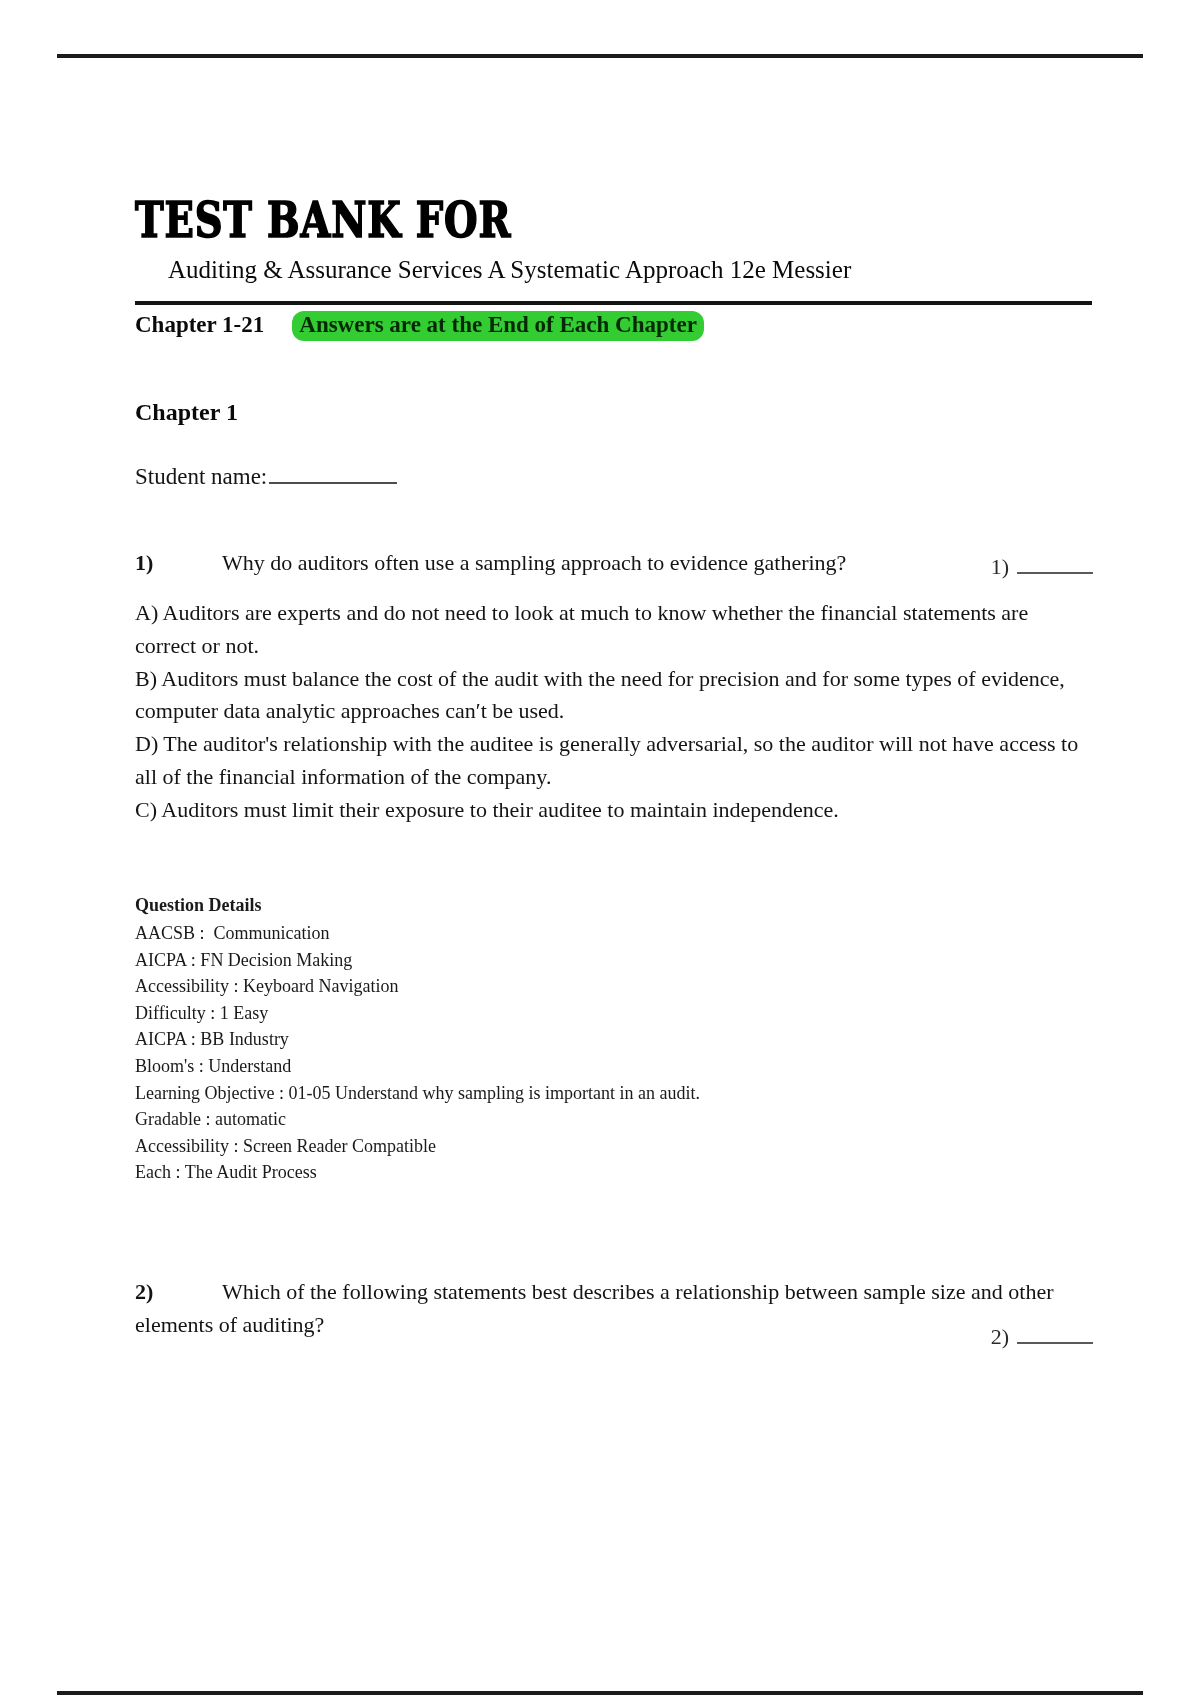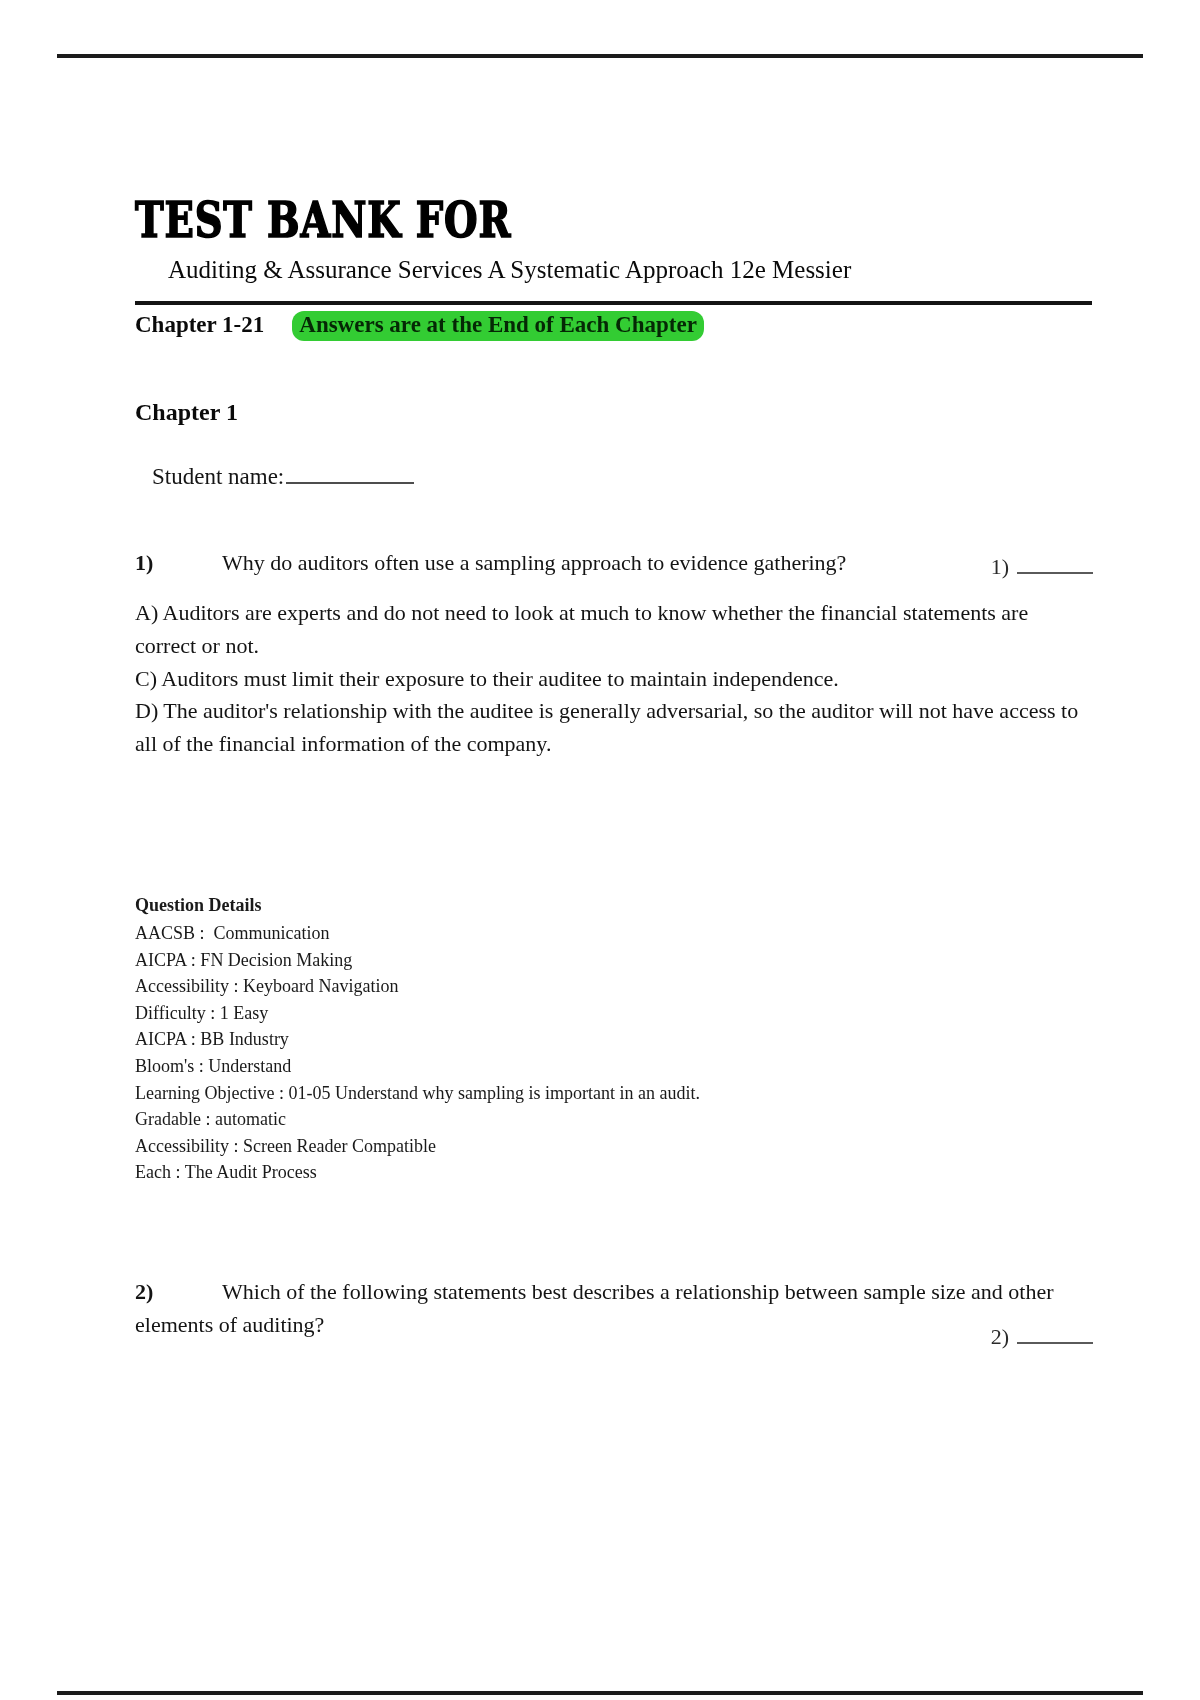--- a/index.html
+++ b/index.html
@@ -44,21 +44,21 @@
     background: #33cc33;
     padding: 1px 7px 3px 7px;
     color: #052805;
     white-space: nowrap;
   }
   #chapter-heading {
     position: absolute; left: 135px; top: 399px;
     font-size: 24px; font-weight: bold; color: #0a0a0a;
   }
   #student-row {
-    position: absolute; left: 152px; top: 458px;
+    position: absolute; left: 135px; top: 458px;
     font-size: 23px; color: #151515;
   }
   .blank-line {
     display: inline-block;
     border-bottom: 2px solid #4d4d4d;
     height: 1.05em;
     vertical-align: baseline;
   }
   #student-blank { width: 128px; margin-left: 2px; }
 
@@ -127,22 +127,23 @@
   <p id="q1-stem" class="question">
     <span class="qnum">1)</span><span>Why do auditors often use a sampling approach to evidence gathering?</span>
   </p>
 
   <div id="q1-ref" class="answer-ref">
     <span>1)</span><span class="blank-line ref-blank"></span>
   </div>
 
   <div id="q1-options">
     <p>A) Auditors are experts and do not need to look at much to know whether the financial statements are correct or not.</p>
+    <p>B) Auditors must balance the cost of the audit with the need for precision and for some types of evidence, computer data analytic approaches can′t be used.</p>
+    <p>D) The auditor's relationship with the auditee is generally adversarial, so the auditor will not have access to all of the financial information of the company.</p>
     <p>C) Auditors must limit their exposure to their auditee to maintain independence.</p>
-    <p>D) The auditor's relationship with the auditee is generally adversarial, so the auditor will not have access to all of the financial information of the company.</p>
   </div>
 
   <div id="q1-details">
     <div class="details-heading">Question Details</div>
     <div class="detail-line">AACSB :  Communication</div>
     <div class="detail-line">AICPA : FN Decision Making</div>
     <div class="detail-line">Accessibility : Keyboard Navigation</div>
     <div class="detail-line">Difficulty : 1 Easy</div>
     <div class="detail-line">AICPA : BB Industry</div>
     <div class="detail-line">Bloom's : Understand</div>

